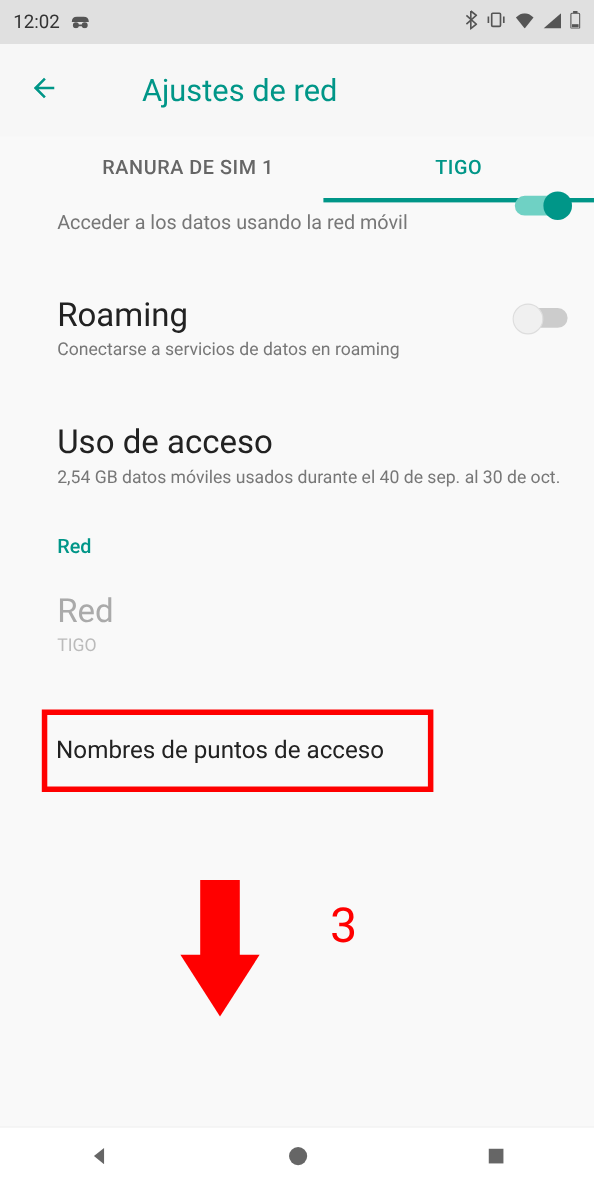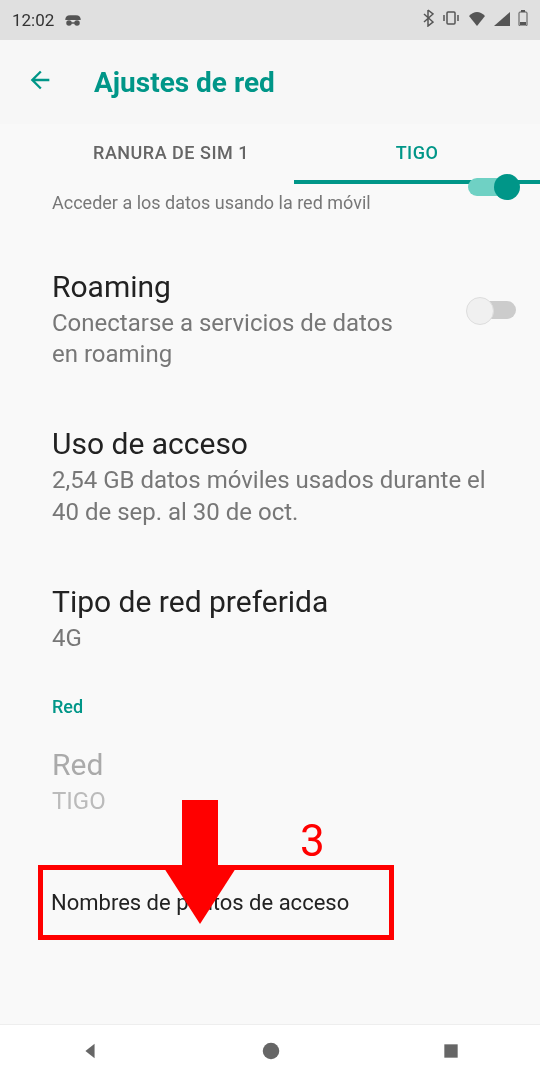--- a/index.html
+++ b/index.html
@@ -6,31 +6,31 @@
     body { width: 540px; height: 1080px; background: #f9f9f9; position: relative; overflow: hidden; }
     
     .status-bar { height: 40px; background: #e0e0e0; display: flex; align-items: center; padding: 0 12px; justify-content: space-between; }
     .status-left { display: flex; align-items: center; gap: 10px; }
     .status-time { font-size: 17px; color: #333; font-weight: 400; }
     .status-right { display: flex; align-items: center; gap: 8px; }
     .status-icon { color: #555; }
     
     .header { height: 84px; display: flex; align-items: center; padding: 0 26px; gap: 40px; background: #f7f7f7; }
     .back-arrow { cursor: pointer; }
-    .header-title { font-size: 28px; color: #009688; font-weight: 700; }
+    .header-title { font-size: 28px; color: #009688; font-weight: 400; margin-left: 35px; }
     
     .tabs { display: flex; height: 60px; margin-left: 48px; }
     .tab { flex: 1; display: flex; align-items: center; justify-content: center; font-size: 18px; color: #666; font-weight: 500; letter-spacing: 0.5px; cursor: pointer; border-bottom: 4px solid transparent; }
     .tab.active { color: #009688; border-bottom-color: #009688; }
     
     .content { padding: 0 24px; margin-left: 28px; }
     
     .setting-item { padding: 18px 0; position: relative; }
     .setting-title { font-size: 30px; color: #222; margin-bottom: 4px; }
-    .setting-subtitle { font-size: 24px; color: #777; line-height: 1.3; }
+    .setting-subtitle { font-size: 16px; color: #777; line-height: 1.3; }
     .setting-title.disabled { color: #aaa; }
     .setting-subtitle.disabled { color: #bbb; }
     
     .section-header { color: #009688; font-size: 18px; font-weight: 500; padding: 24px 0 8px 0; }
     
     .mobile-data-row { padding-top: 8px; padding-bottom: 18px; position: relative; }
     .mobile-data-text { font-size: 18px; color: #777; }
     
     .switch { position: absolute; right: 0; top: 50%; transform: translateY(-50%); width: 48px; height: 18px; border-radius: 10px; }
     .switch.on { background: #6fd1c4; }
@@ -118,24 +118,20 @@
     <div class="setting-title">Roaming</div>
     <div class="setting-subtitle" style="max-width:360px;">Conectarse a servicios de datos en roaming</div>
     <div class="switch off"></div>
   </div>
 
   <div class="setting-item" style="padding-top:38px;">
     <div class="setting-title">Uso de acceso</div>
     <div class="setting-subtitle">2,54 GB datos móviles usados durante el 40 de sep. al 30 de oct.</div>
   </div>
 
-  <div class="setting-item" style="padding-top:38px;">
-    <div class="setting-title">Tipo de red preferida</div>
-    <div class="setting-subtitle">4G</div>
-  </div>
 
   <div class="section-header">Red</div>
 
 
   <div class="setting-item" style="padding-top:22px;">
     <div class="setting-title disabled">Red</div>
     <div class="setting-subtitle disabled">TIGO</div>
   </div>
 
   <div class="red-box" style="margin-left:-14px;width:356px;">

